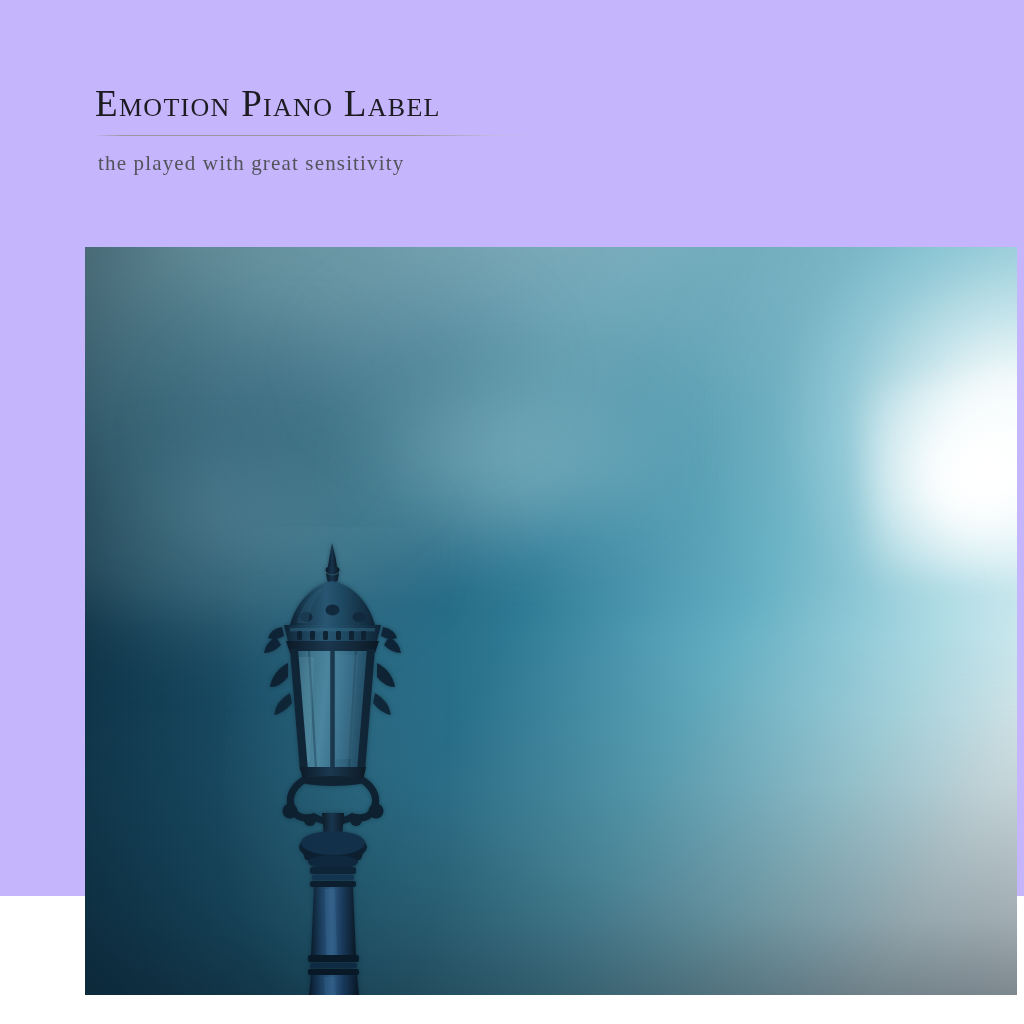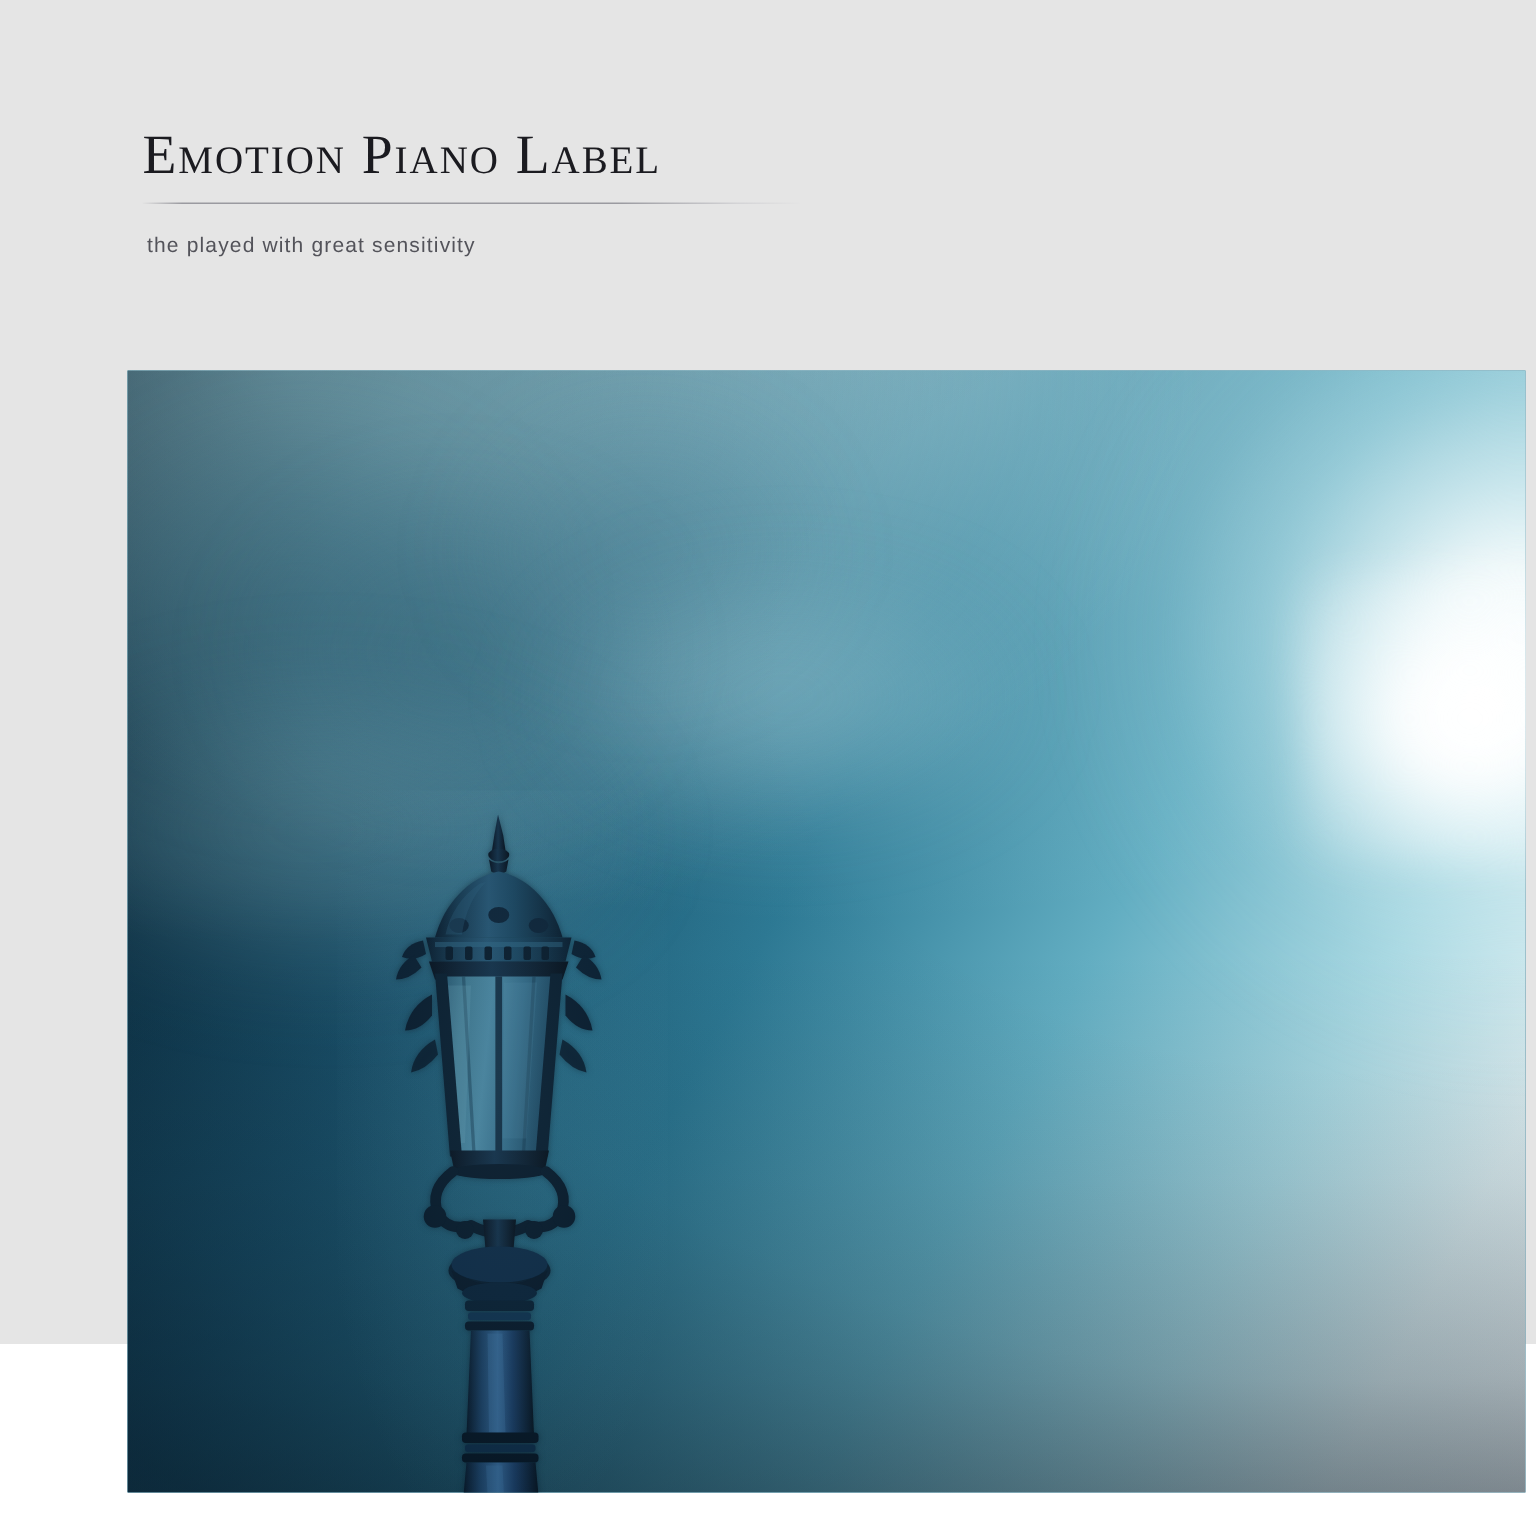--- a/index.html
+++ b/index.html
@@ -13,21 +13,21 @@
     height: 1024px;
     overflow: hidden;
     font-family: "Liberation Serif", "DejaVu Serif", serif;
     -webkit-font-smoothing: antialiased;
   }
 
   #album-cover {
     position: relative;
     width: 1024px;
     height: 896px;
-    background: #e5e5e5;
+    background: #c4b5fd;
   }
 
   
   .masthead {
     position: absolute;
     left: 95px;
     top: 82px;
     width: 600px;
   }
 
@@ -54,22 +54,22 @@
         rgba(150,150,156,0.95) 6%,
         rgba(150,150,156,0.95) 72%,
         rgba(190,190,196,0.45) 90%,
         rgba(230,230,234,0.0) 100%);
   }
 
   .tagline {
     position: absolute;
     left: 3px;
     top: 70px;
-    font-family: Liberation Sans, sans-serif;
-    font-size: 14px;
+    font-family: Liberation Serif, serif;
+    font-size: 21px;
     line-height: 23px;
     letter-spacing: 0.055em;
     color: #53535a;
     white-space: nowrap;
   }
   .tagline-line { display: block; }
 
   
   #photo {
     position: absolute;

